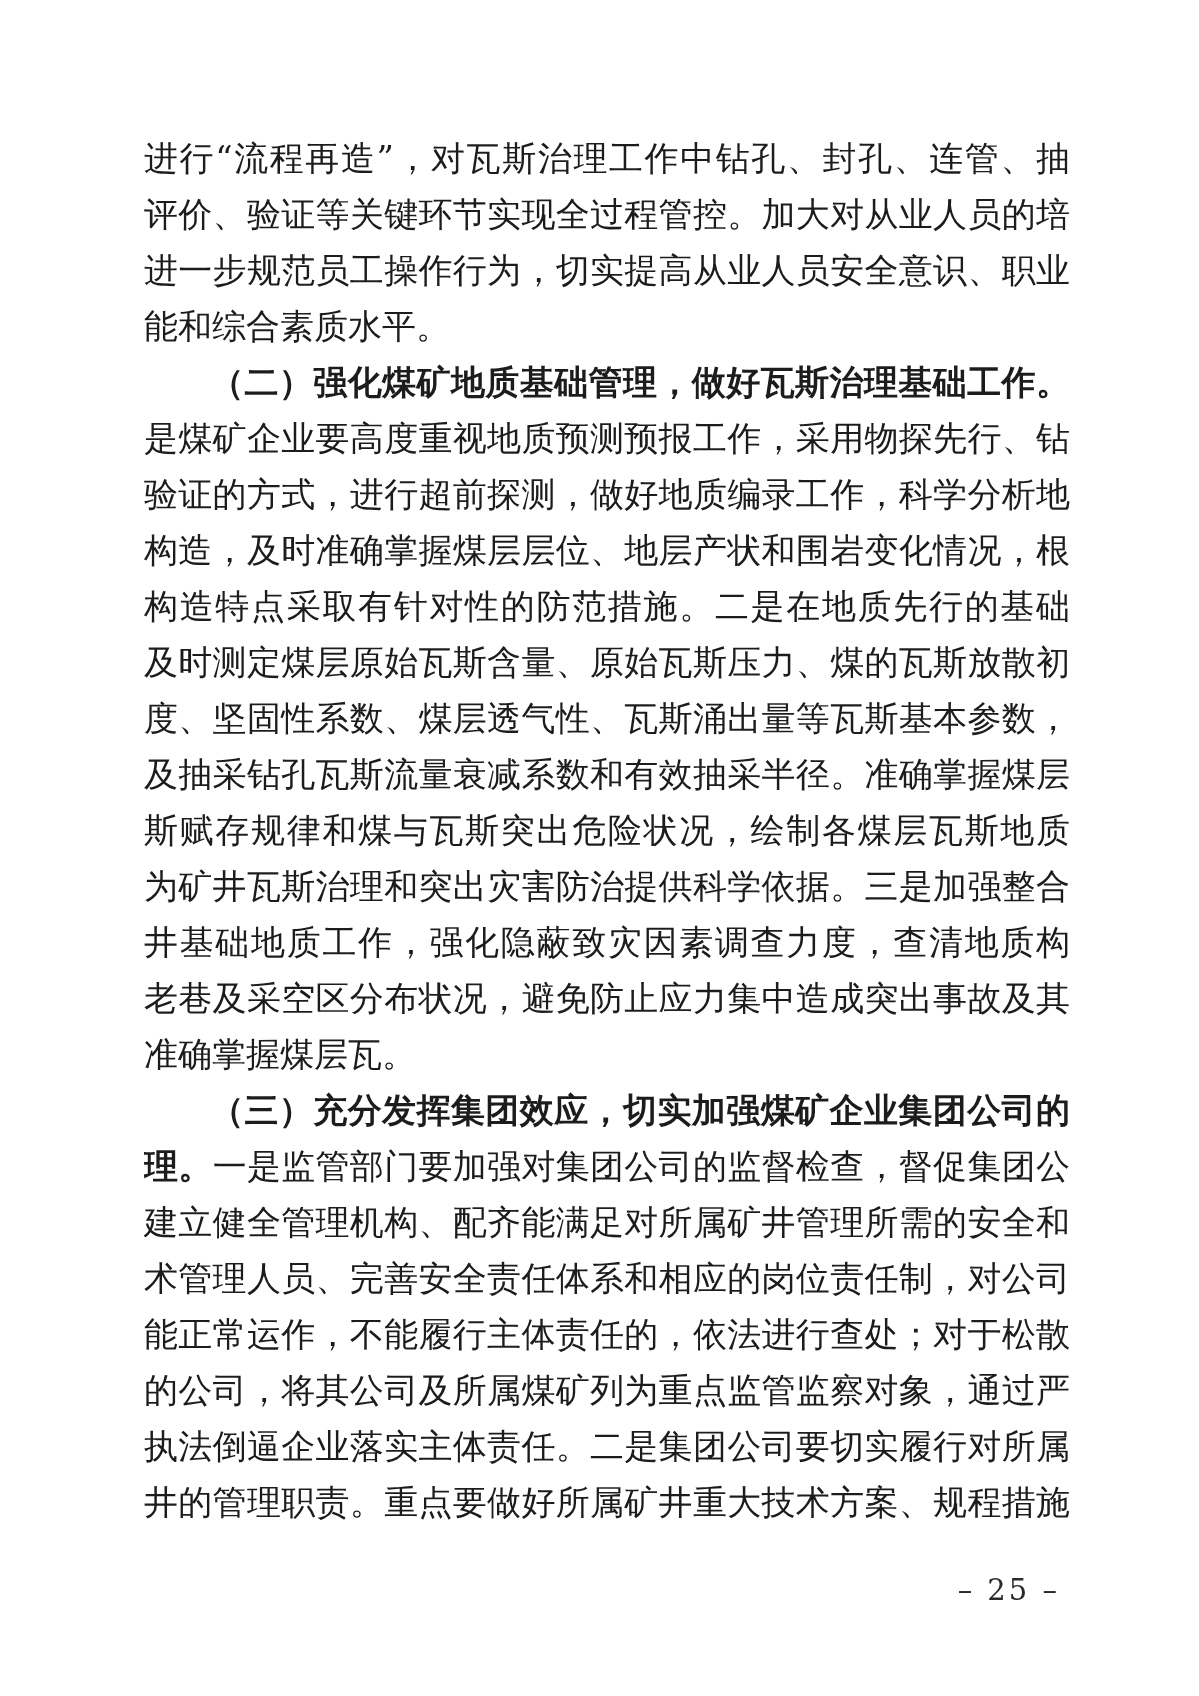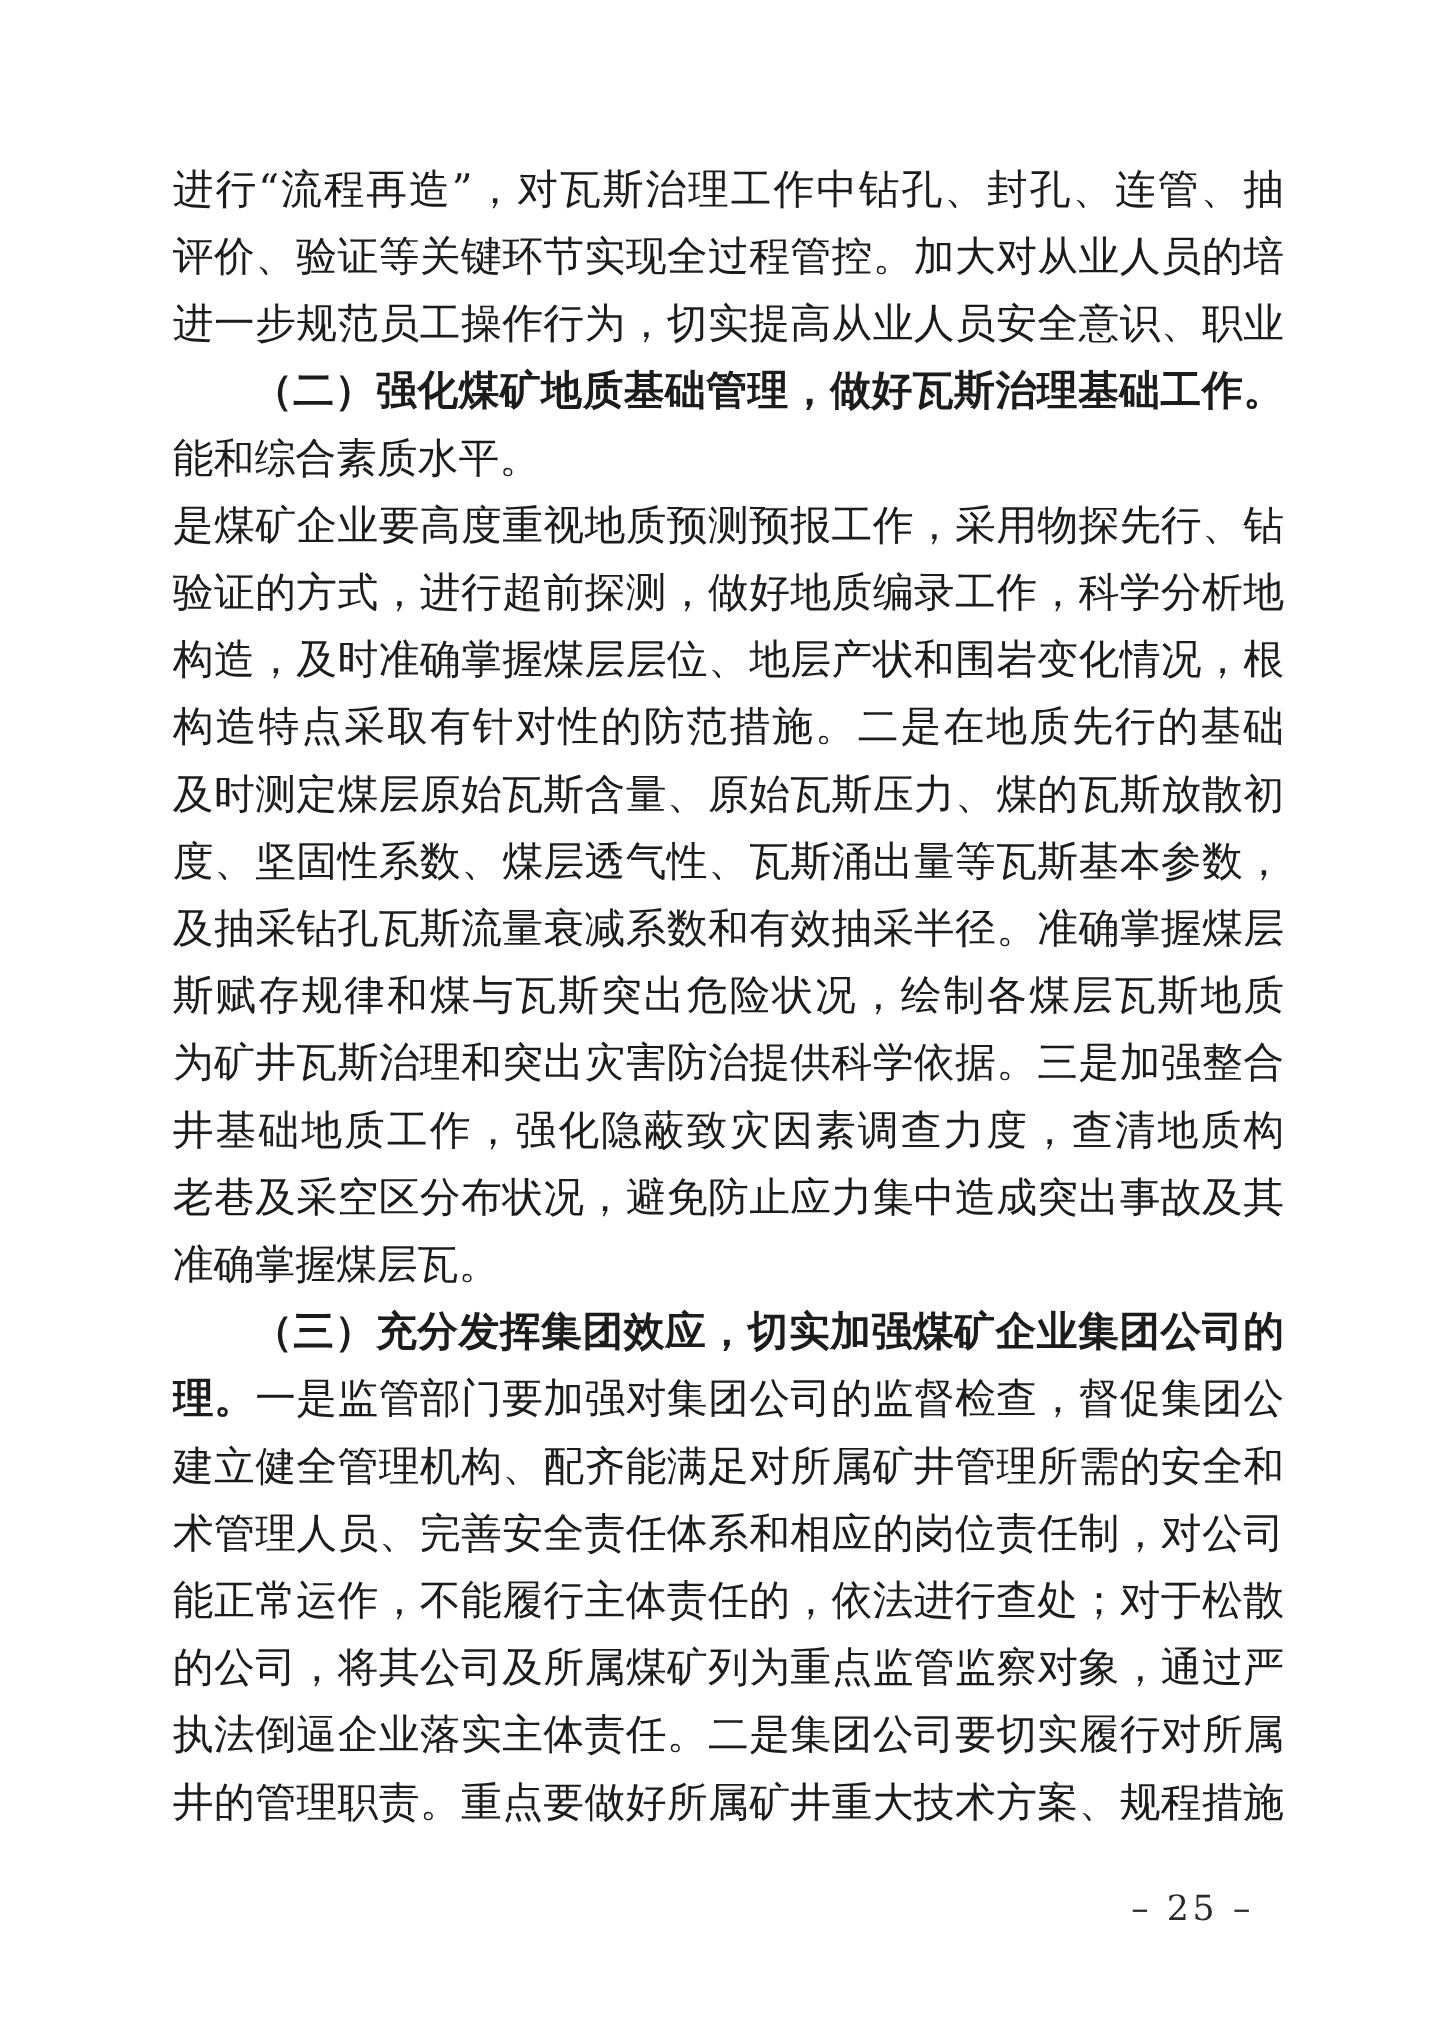--- a/index.html
+++ b/index.html
@@ -36,37 +36,37 @@
   }
   .line.indent {
     text-indent: 66px;
   }
   .seg.bold {
     font-weight: bold;
   }
   .footer {
     position: absolute;
     top: 1572px;
-    right: 154px;
+    right: 139px;
     font-size: 29px;
     line-height: 36px;
     letter-spacing: 3px;
     color: #2a2a2a;
   }
 </style>
 </head>
 <body>
 
 <div class="page">
   <div class="body-text" id="body-text">
       <div class="line fill"><span class="seg">进行“流程再造”，对瓦斯治理工作中钻孔、封孔、连管、抽放、</span></div>
       <div class="line fill"><span class="seg">评价、验证等关键环节实现全过程管控。加大对从业人员的培训，</span></div>
       <div class="line fill"><span class="seg">进一步规范员工操作行为，切实提高从业人员安全意识、职业技</span></div>
+      <div class="line"><span class="seg">能和综合素质水平。</span></div>
       <div class="line indent fill"><span class="seg bold">（二）强化煤矿地质基础管理，做好瓦斯治理基础工作。</span></div>
-      <div class="line"><span class="seg">能和综合素质水平。</span></div>
       <div class="line fill"><span class="seg">是煤矿企业要高度重视地质预测预报工作，采用物探先行、钻探</span></div>
       <div class="line fill"><span class="seg">验证的方式，进行超前探测，做好地质编录工作，科学分析地质</span></div>
       <div class="line fill"><span class="seg">构造，及时准确掌握煤层层位、地层产状和围岩变化情况，根据</span></div>
       <div class="line fill"><span class="seg">构造特点采取有针对性的防范措施。二是在地质先行的基础上，</span></div>
       <div class="line fill"><span class="seg">及时测定煤层原始瓦斯含量、原始瓦斯压力、煤的瓦斯放散初速</span></div>
       <div class="line fill"><span class="seg">度、坚固性系数、煤层透气性、瓦斯涌出量等瓦斯基本参数，以</span></div>
       <div class="line fill"><span class="seg">及抽采钻孔瓦斯流量衰减系数和有效抽采半径。准确掌握煤层瓦</span></div>
       <div class="line fill"><span class="seg">斯赋存规律和煤与瓦斯突出危险状况，绘制各煤层瓦斯地质图，</span></div>
       <div class="line fill"><span class="seg">为矿井瓦斯治理和突出灾害防治提供科学依据。三是加强整合矿</span></div>
       <div class="line fill"><span class="seg">井基础地质工作，强化隐蔽致灾因素调查力度，查清地质构造、</span></div>

